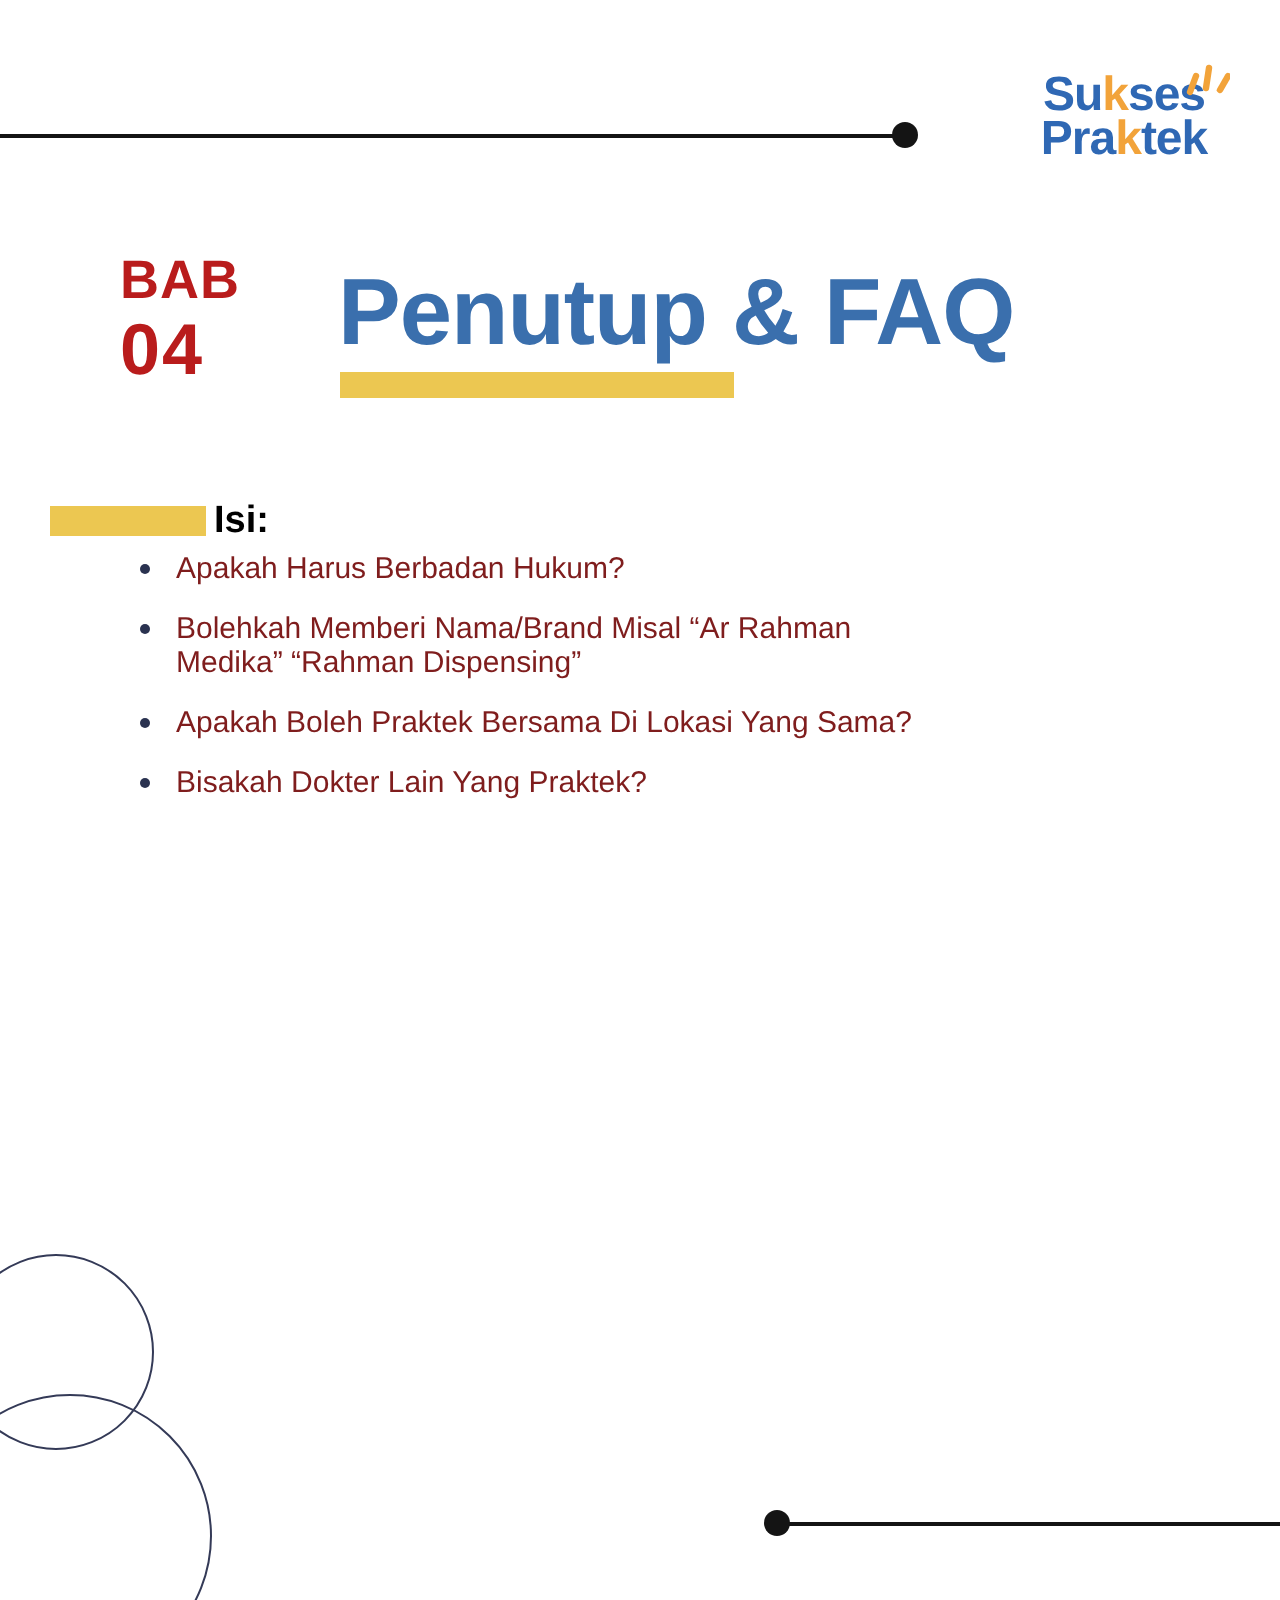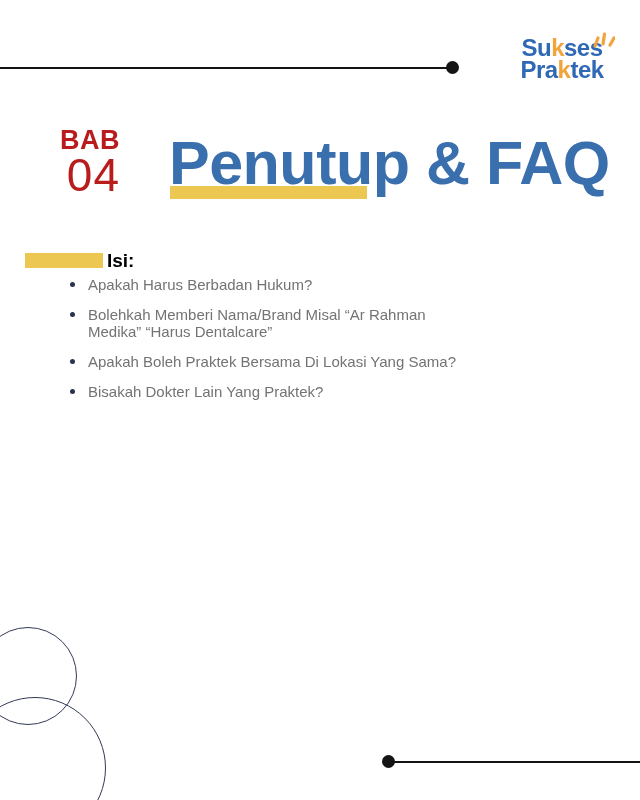--- a/index.html
+++ b/index.html
@@ -41,27 +41,27 @@
   .sparkle {
     position: absolute; top: -9px; right: -2px;
   }
 
   
   .chapter { position: absolute; left: 60px; top: 126px; color: #b91c1c; }
   .chapter-label {
     font-size: 27px; font-weight: bold; line-height: 28px; letter-spacing: 0.5px;
   }
   .chapter-number {
-    font-size: 46px; font-weight: normal; line-height: 42px; letter-spacing: 1px; text-align: right;
+    font-size: 36px; font-weight: bold; line-height: 42px; letter-spacing: 1px;
   }
 
   
   .title {
     position: absolute; left: 169px; top: 128px; margin: 0;
-    font-size: 61px; font-weight: bold; color: #3a6fad;
+    font-size: 47px; font-weight: bold; color: #3a6fad;
     letter-spacing: -0.5px; white-space: nowrap; z-index: 2;
   }
   .title-underline {
     position: absolute; left: 170px; top: 186px;
     width: 197px; height: 13px; background: #ecc751; z-index: 1;
   }
 
   
   .isi-bar {
     position: absolute; left: 25px; top: 253px;
@@ -69,21 +69,21 @@
   }
   .isi-label {
     position: absolute; left: 107px; top: 250px;
     font-size: 19px; font-weight: bold; color: #000000;
   }
 
   
   .faq-list {
     position: absolute; left: 88px; top: 276px; width: 372px;
     margin: 0; padding: 0; list-style: none;
-    color: #737373; font-size: 15px; line-height: 17px;
+    color: #7f1d1d; font-size: 15px; line-height: 17px;
   }
   .faq-list li { position: relative; margin: 0 0 13px 0; }
   .faq-list li::before {
     content: ""; position: absolute; left: -18px; top: 6px;
     width: 5px; height: 5px; border-radius: 50%; background: #2a3250;
   }
 
   
   .circle {
     position: absolute; border: 1.5px solid #343a57; border-radius: 50%;
@@ -127,21 +127,21 @@
   </div>
 
   <h1 class="title">Penutup &amp; FAQ</h1>
   <div class="title-underline"></div>
 
   <div class="isi-bar"></div>
   <div class="isi-label">Isi:</div>
 
   <ul class="faq-list">
     <li><span>Apakah Harus Berbadan Hukum?</span></li>
-    <li><span>Bolehkah Memberi Nama/Brand Misal “Ar Rahman Medika” “Harus Dentalcare”</span></li>
+    <li><span>Bolehkah Memberi Nama/Brand Misal “Ar Rahman Medika” “Rahman Dispensing”</span></li>
     <li><span>Apakah Boleh Praktek Bersama Di Lokasi Yang Sama?</span></li>
     <li><span>Bisakah Dokter Lain Yang Praktek?</span></li>
   </ul>
 
   <div class="circle circle-a"></div>
   <div class="circle circle-b"></div>
 
   <div class="bottom-rule-dot"></div>
   <div class="bottom-rule"></div>
 

